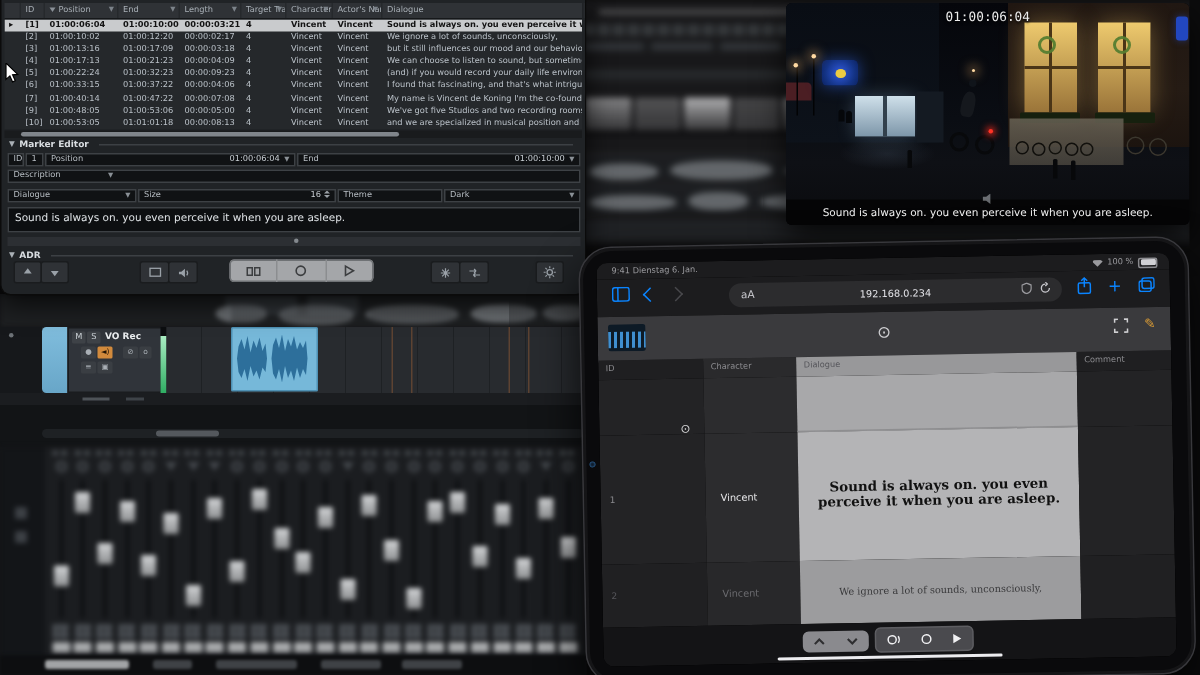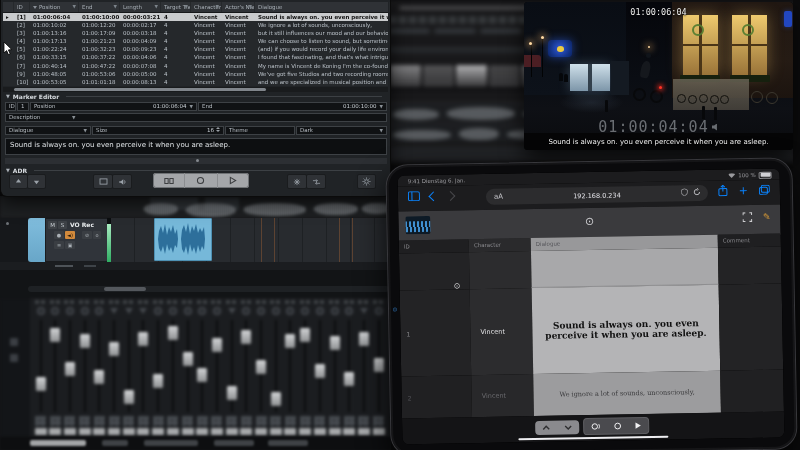--- a/index.html
+++ b/index.html
@@ -516,21 +516,20 @@
       <div class="v-cychead"></div>
       <div class="v-red"></div>
       <div class="v-bollard" style="left:30%;top:66%;height:12px"></div>
       <div class="v-bollard" style="left:66%;top:70%;height:13px"></div>
       <div class="v-bollard" style="left:70.5%;top:71%;height:13px"></div>
       <div class="v-bluesign"></div>
     </div>
     <div class="vtc">01:00:06:04</div>
     <div class="subbar"></div>
     <div class="ghost">
-      <span>01:00:04:04</span>
       <span class="spk"></span>
     </div>
     <div class="subtitle">Sound is always on. you even perceive it when you are asleep.</div>
   </section>
 
   <section class="daw">
     <div class="db-blurtop" id="db-blurtop">
       <div class="miniwin" style="left:150px;width:48px"></div>
       <div class="miniwin" style="left:205px;width:34px"></div>
     <span class="wvb" style="position: absolute; left: 140px; top: 4px; width: 34px; height: 12px;"></span>

